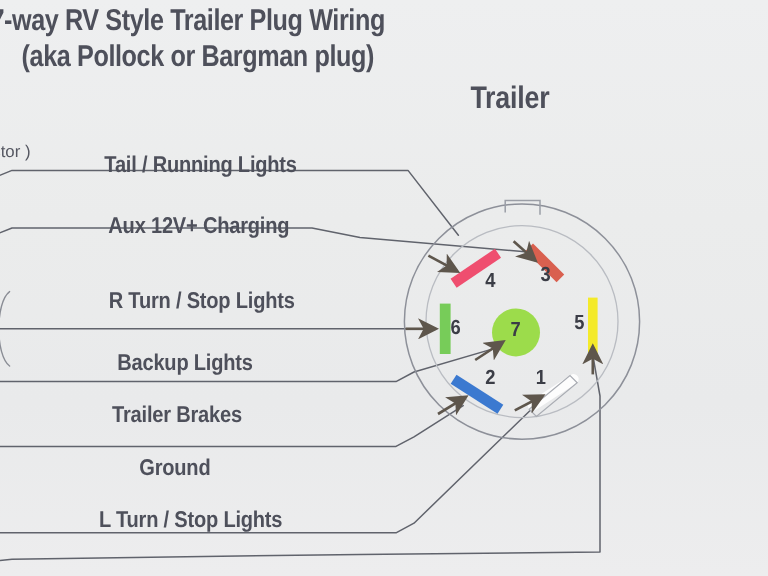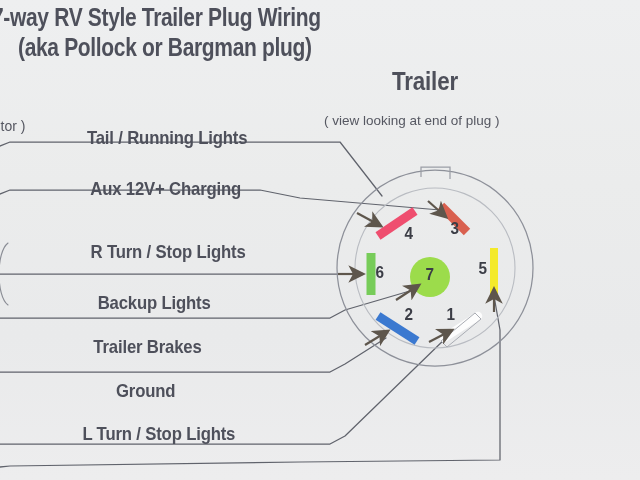--- a/index.html
+++ b/index.html
@@ -119,21 +119,20 @@
 <div id="page">
 
   <div id="paper-texture"></div>
 
   <div class="title-block">
     <div class="title-line">7-way RV Style Trailer Plug Wiring</div>
     <div class="title-line second">(aka Pollock or Bargman plug)</div>
   </div>
 
   <div class="trailer-heading">Trailer</div>
-  <div class="trailer-subheading">( view looking at end of plug )</div>
   <div class="connector-note">nector )</div>
 
   <svg class="layer" viewBox="0 0 640 480">
     <g fill="none" stroke="#60636c" stroke-width="1.25" stroke-linejoin="round" stroke-linecap="round">
 
       <path d="M 8 243 C -4 252, -4 296, 8 305" stroke="#8a8d95" stroke-width="1.15"></path>
 
       <path d="M -10 150 L 10 142 L 205 142 L 340 142 L 382 196"></path>
 
       <path d="M -10 198 L 10 190 L 260 190 L 300 198 L 440 210"></path>

